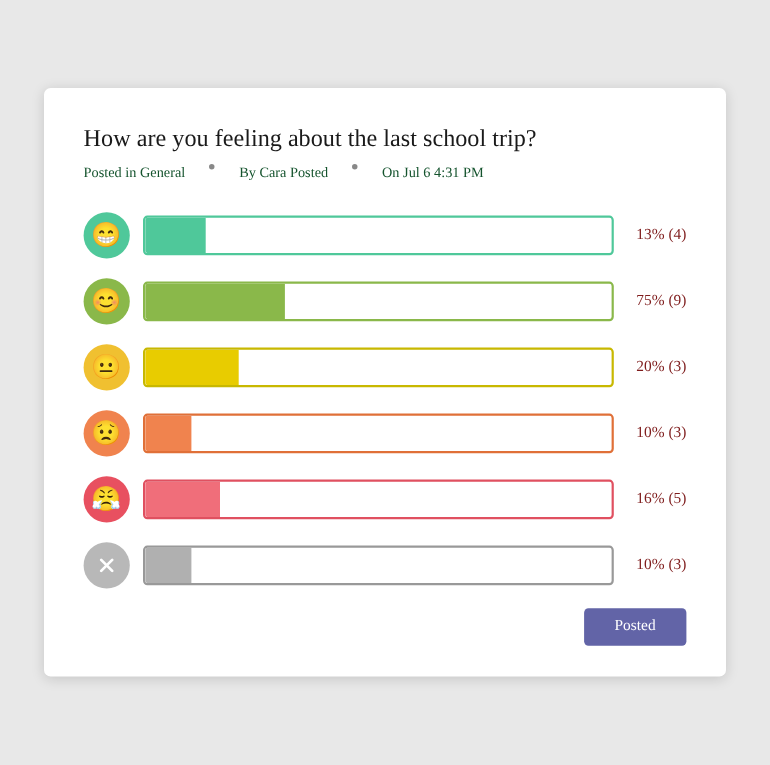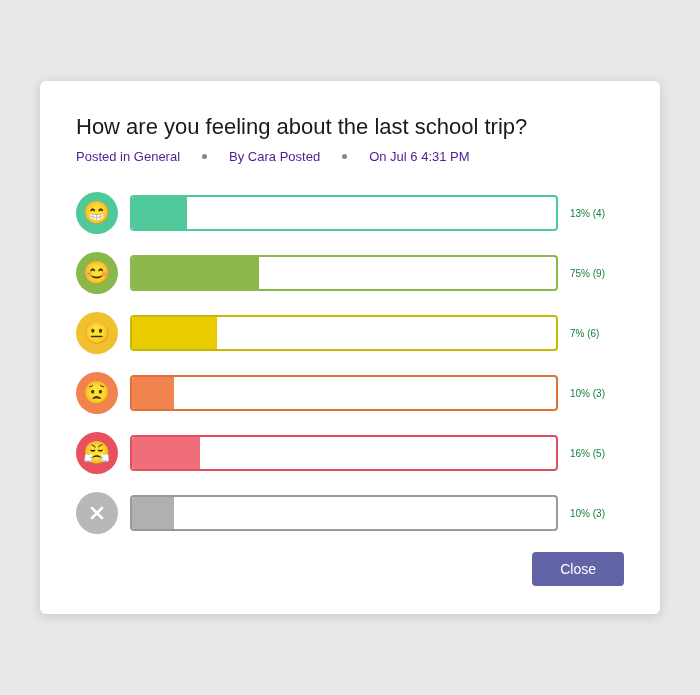--- a/index.html
+++ b/index.html
@@ -11,33 +11,33 @@
       width: 700px;
       height: 695px;
       font-family: 'Segoe UI', Arial, sans-serif;
     }
     .card {
       background: #fff;
       border-radius: 6px;
       box-shadow: 0 2px 12px rgba(0,0,0,0.15);
       padding: 32px 36px 28px 36px;
       width: 620px;
+      font-family: Liberation Serif, serif;
     }
     .title {
       font-size: 22px;
       font-weight: 400;
       color: #1a1a1a;
       margin-bottom: 8px;
       line-height: 1.3;
     }
     .meta {
       font-size: 13px;
-      color: #4c1d95;
+      color: #14532d;
       display: flex;
-      align-items: center;
       gap: 22px;
       margin-bottom: 28px;
     }
     .meta-dot {
       width: 5px;
       height: 5px;
       background: #888;
       border-radius: 50%;
       display: inline-block;
     }
@@ -63,24 +63,24 @@
       border-radius: 4px;
       border: 2px solid;
       overflow: hidden;
       position: relative;
     }
     .bar-fill {
       height: 100%;
       border-radius: 2px 0 0 2px;
     }
     .bar-label {
-      font-size: 10px;
-      color: #15803d;
+      font-size: 14px;
+      color: #7f1d1d;
       min-width: 54px;
-      text-align: left;
+      text-align: right;
       flex-shrink: 0;
     }
     .close-btn {
       display: block;
       margin-left: auto;
       margin-top: 16px;
       background: #6264a7;
       color: #fff;
       border: none;
       border-radius: 4px;
@@ -116,21 +116,21 @@
         <div class="bar-container" style="border-color: rgb(138, 184, 74); background: rgb(255, 255, 255);">
           <div class="bar-fill" style="width: 30%; background: rgb(138, 184, 74);"></div>
         </div>
         <div class="bar-label">75% (9)</div>
       </div>
       <div class="poll-row">
         <div class="emoji-circle" style="background: rgb(240, 192, 48); font-size: 22px;">😐</div>
         <div class="bar-container" style="border-color: rgb(200, 184, 0); background: rgb(255, 255, 255);">
           <div class="bar-fill" style="width: 20%; background: rgb(232, 204, 0);"></div>
         </div>
-        <div class="bar-label">7% (6)</div>
+        <div class="bar-label">20% (3)</div>
       </div>
       <div class="poll-row">
         <div class="emoji-circle" style="background: rgb(240, 131, 78); font-size: 22px;">😟</div>
         <div class="bar-container" style="border-color: rgb(224, 112, 56); background: rgb(255, 255, 255);">
           <div class="bar-fill" style="width: 10%; background: rgb(240, 131, 78);"></div>
         </div>
         <div class="bar-label">10% (3)</div>
       </div>
       <div class="poll-row">
         <div class="emoji-circle" style="background: rgb(232, 80, 96); font-size: 22px;">😤</div>
@@ -146,14 +146,14 @@
             <line x1="16" y1="6" x2="6" y2="16" stroke="white" stroke-width="2.5" stroke-linecap="round"></line>
           </svg>
         </div>
         <div class="bar-container" style="border-color: rgb(153, 153, 153); background: rgb(255, 255, 255);">
           <div class="bar-fill" style="width: 10%; background: rgb(176, 176, 176);"></div>
         </div>
         <div class="bar-label">10% (3)</div>
       </div>
     </div>
 
-  <button class="close-btn">Close</button>
+  <button class="close-btn">Posted</button>
 </div>
 
 </body></html>

